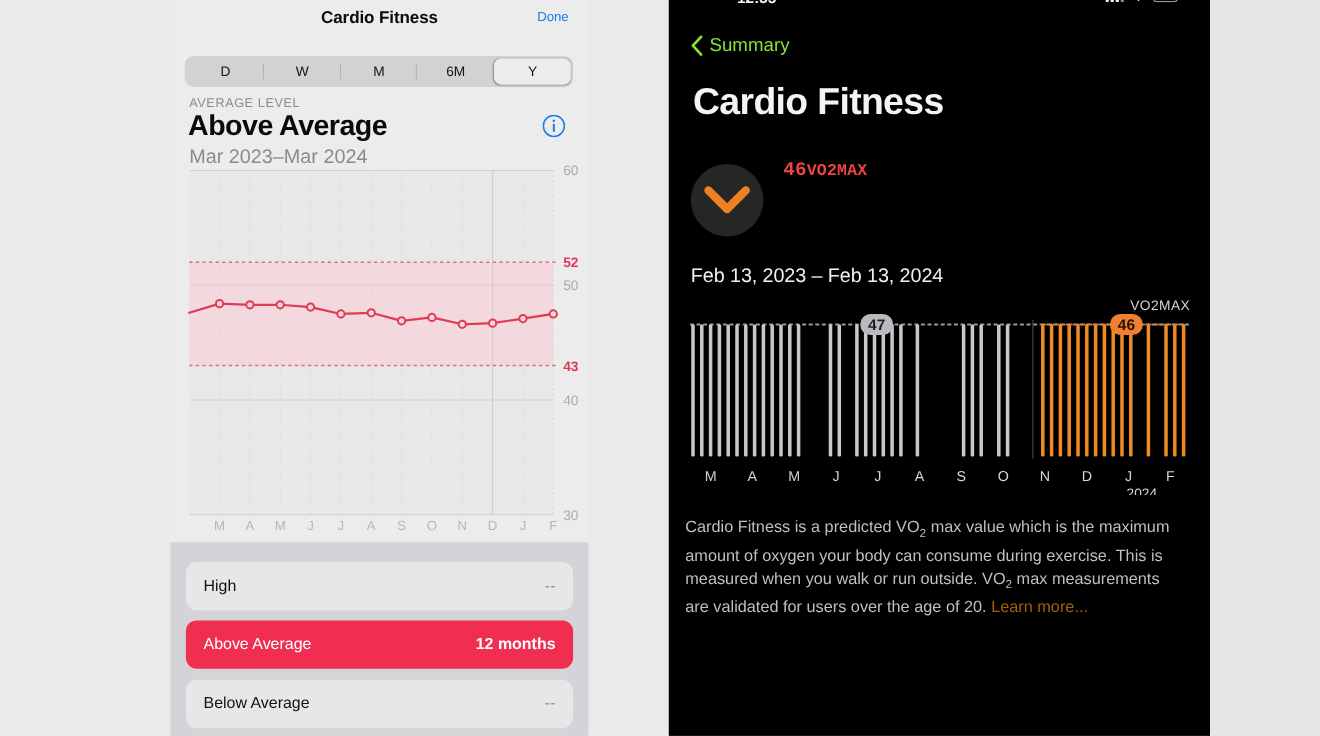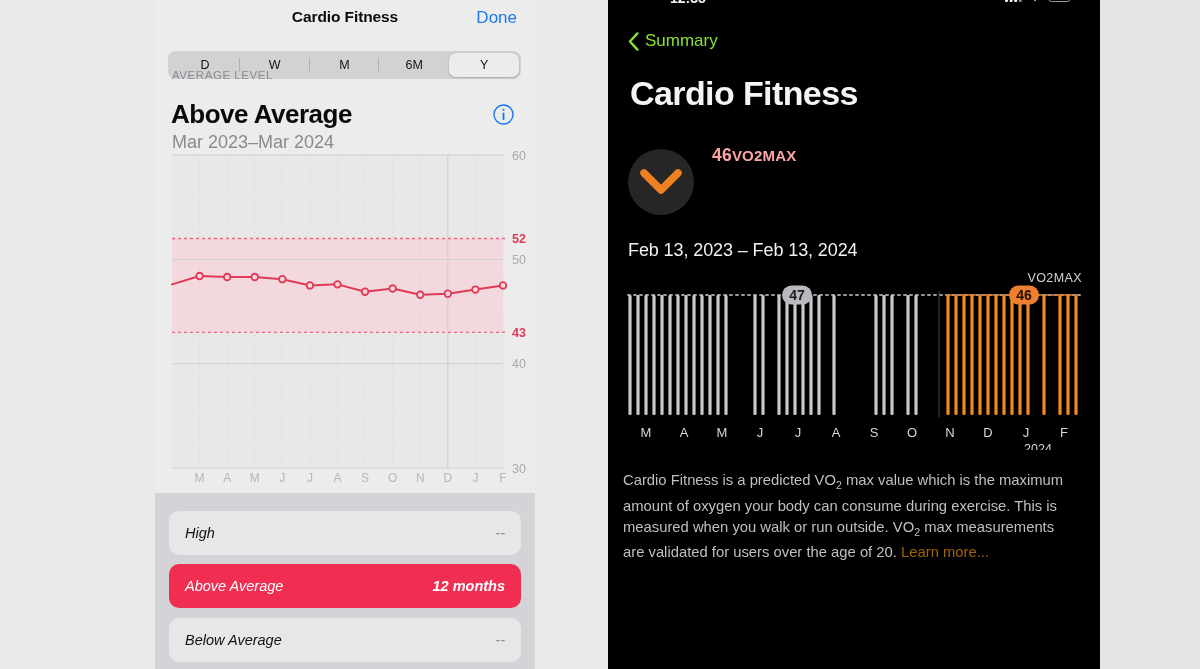--- a/index.html
+++ b/index.html
@@ -23,21 +23,21 @@
   #left-navbar {
     position: absolute; left: 0; top: 0; width: 380px; height: 36px;
   }
   #nav-title {
     position: absolute; left: 0; top: 8px; width: 380px;
     text-align: center; font-size: 15.5px; font-weight: 600; color: #0b0b0b;
     letter-spacing: -0.1px;
   }
   #done-button {
     position: absolute; right: 18px; top: 8px;
-    font-size: 17px; color: #1a7aee; font-weight: 500; cursor: pointer;
+    font-size: 12px; color: #1a7aee; font-weight: 500; cursor: pointer;
   }
 
   
   #segmented {
     position: absolute; left: 13px; top: 51px; width: 353px; height: 28px;
     background: #d2d2d4; border-radius: 8px; display: flex; padding: 2px;
   }
   .seg {
     flex: 1; display: flex; align-items: center; justify-content: center;
     font-size: 12.5px; color: #131313; font-weight: 500; position: relative;
@@ -46,21 +46,21 @@
   .seg::after {
     content:""; position: absolute; right: 0; top: 5px; bottom: 5px; width: 1px;
     background: #b3b3b6;
   }
   .seg:last-child::after, .seg.active::after, .seg.pre-active::after { display: none; }
   .seg.active {
     background: #ececec; box-shadow: 0 0 1px rgba(0,0,0,.28), 0 1px 2px rgba(0,0,0,.16);
   }
 
   #avg-level-label {
-    position: absolute; left: 17px; top: 69px;
+    position: absolute; left: 17px; top: 88px;
     font-size: 11.5px; letter-spacing: .55px; color: #8b8b90; font-weight: 500;
   }
   #avg-level-value {
     position: absolute; left: 16px; top: 99px;
     font-size: 26px; font-weight: 700; color: #0a0a0a; letter-spacing: -0.5px;
   }
   #info-icon {
     position: absolute; right: 21px; top: 104px; width: 21px; height: 21px;
     cursor: pointer;
   }
@@ -73,21 +73,21 @@
   }
 
   
   #left-list {
     position: absolute; left: 155px; top: 493px; width: 380px; height: 176px;
     background: #d3d3d8;
   }
   .list-row {
     position: absolute; left: 14px; width: 352px; height: 44px;
     border-radius: 10px; display: flex; align-items: center;
-    justify-content: space-between; padding: 0 16px; cursor: pointer; font-style: italic;
+    justify-content: space-between; padding: 0 16px; cursor: pointer;
   }
   .list-row.plain { background: #e7e7e7; }
   .list-row.highlight { background: #ef2e51; }
   .list-label { font-size: 14.5px; color: #111; font-weight: 400; }
   .list-value { font-size: 14.5px; color: #8e8e93; font-weight: 400; }
   .list-row.highlight .list-label { color: #fff; }
   .list-row.highlight .list-value { color: #fff; font-weight: 600; }
 
   
   #right-panel {
@@ -123,21 +123,21 @@
   #insight {
     position: absolute; left: 20px; top: 145px; width: 460px; display: flex; gap: 18px;
   }
   #insight-badge {
     width: 66px; height: 66px; border-radius: 50%; background: #262626;
     flex: 0 0 66px; display: flex; align-items: center; justify-content: center;
     margin-top: 4px;
   }
   #insight-text { padding-top: 0px; }
   #insight-heading {
-    font-size: 17.5px; color: #fca5a5; font-weight: 600; letter-spacing: .2px;
+    font-size: 17.5px; color: #ef4444; font-weight: 600; letter-spacing: .2px; font-family: Liberation Mono, monospace;
   }
   #insight-heading .unit { font-size: 15px; }
   #insight-body {
     margin-top: 3px; font-size: 14.5px; color: #c9c9cd; line-height: 20px;
     max-width: 392px;
   }
   #date-range-right {
     position: absolute; left: 628px; top: 240px;
     font-size: 18px; color: #f0f0f0; font-weight: 400; letter-spacing: -0.1px;
   }

